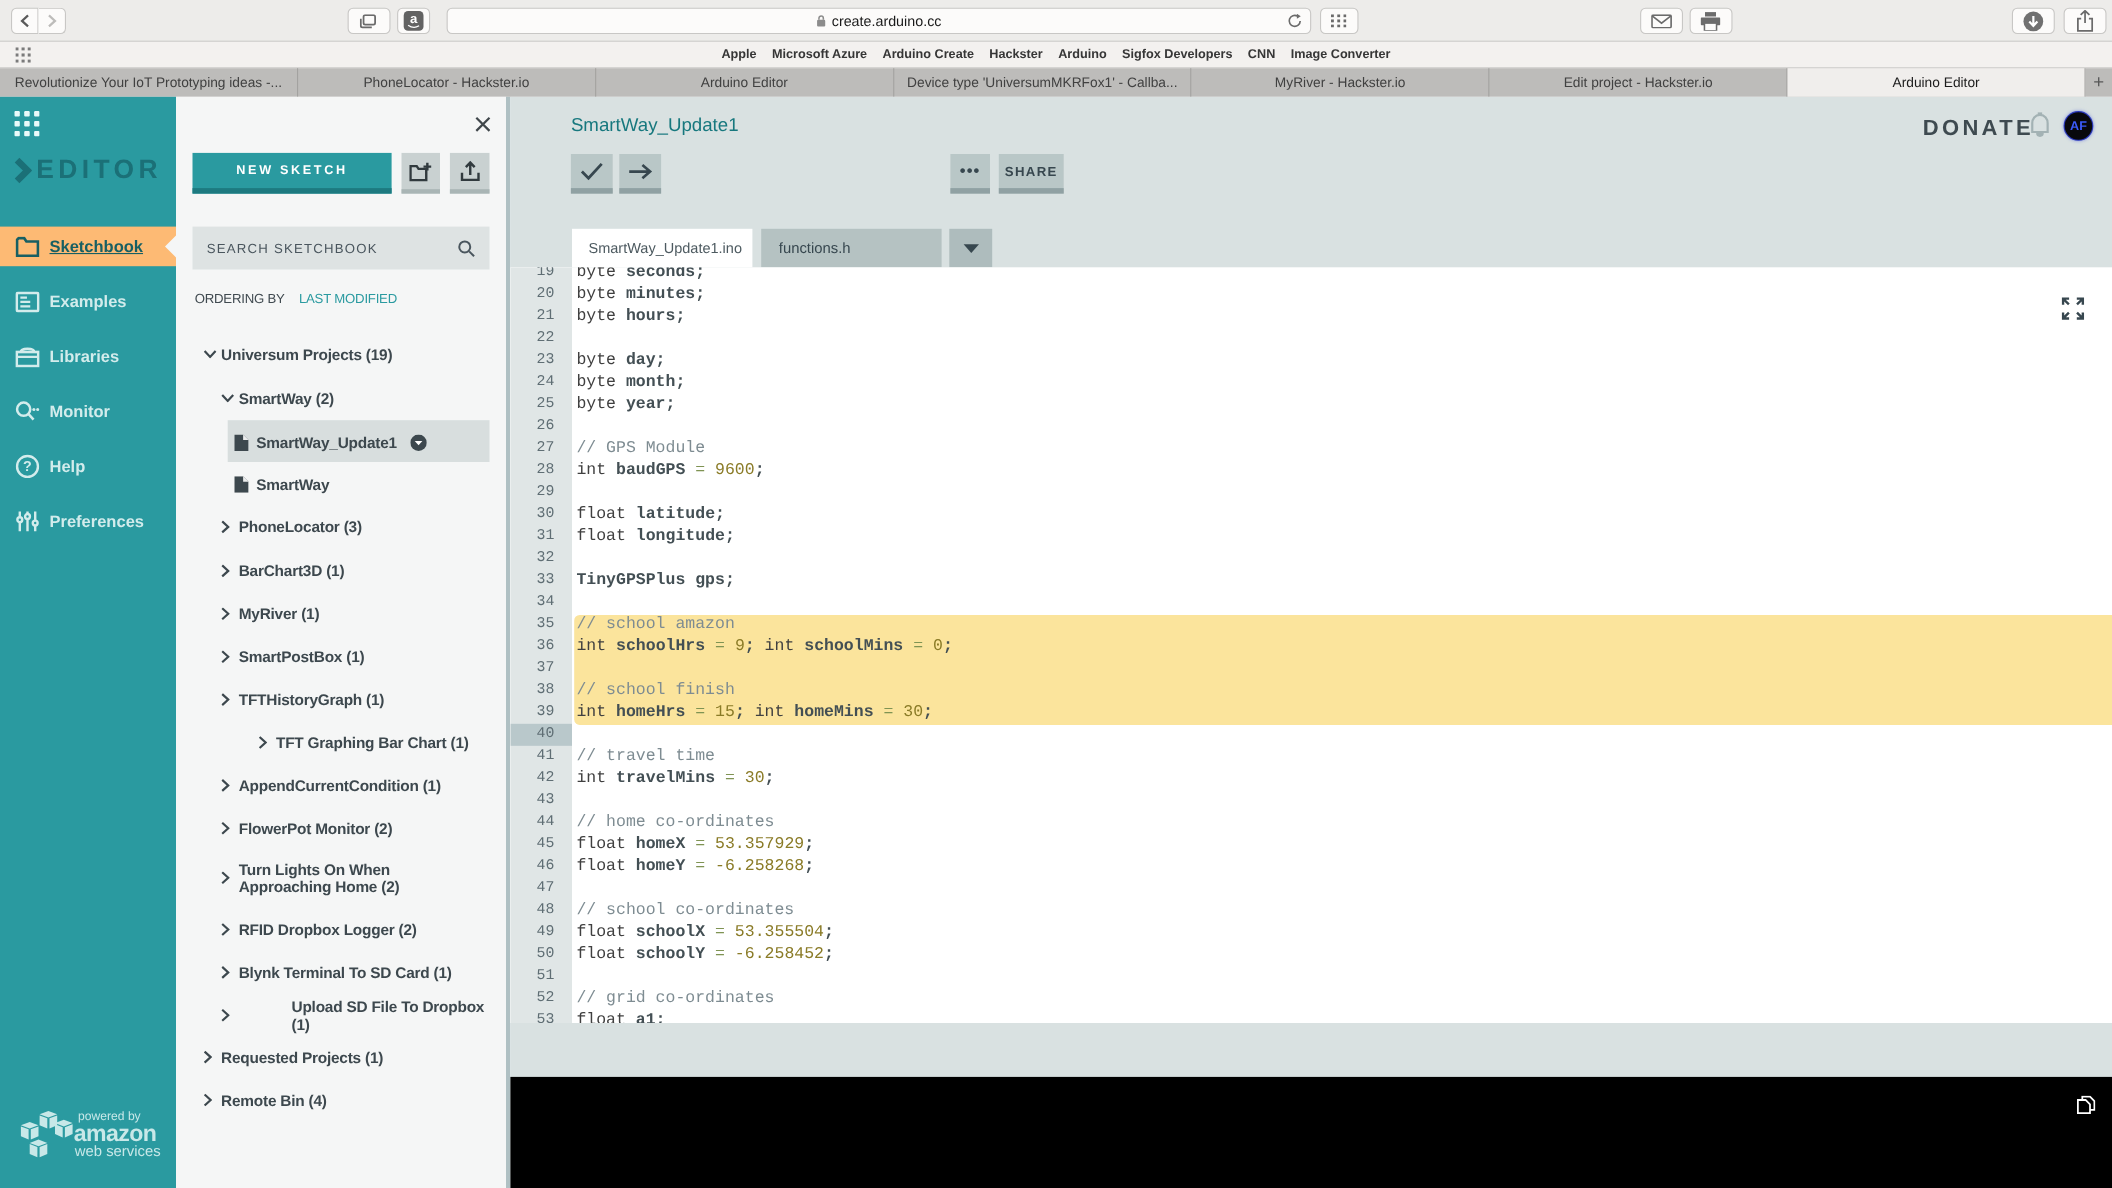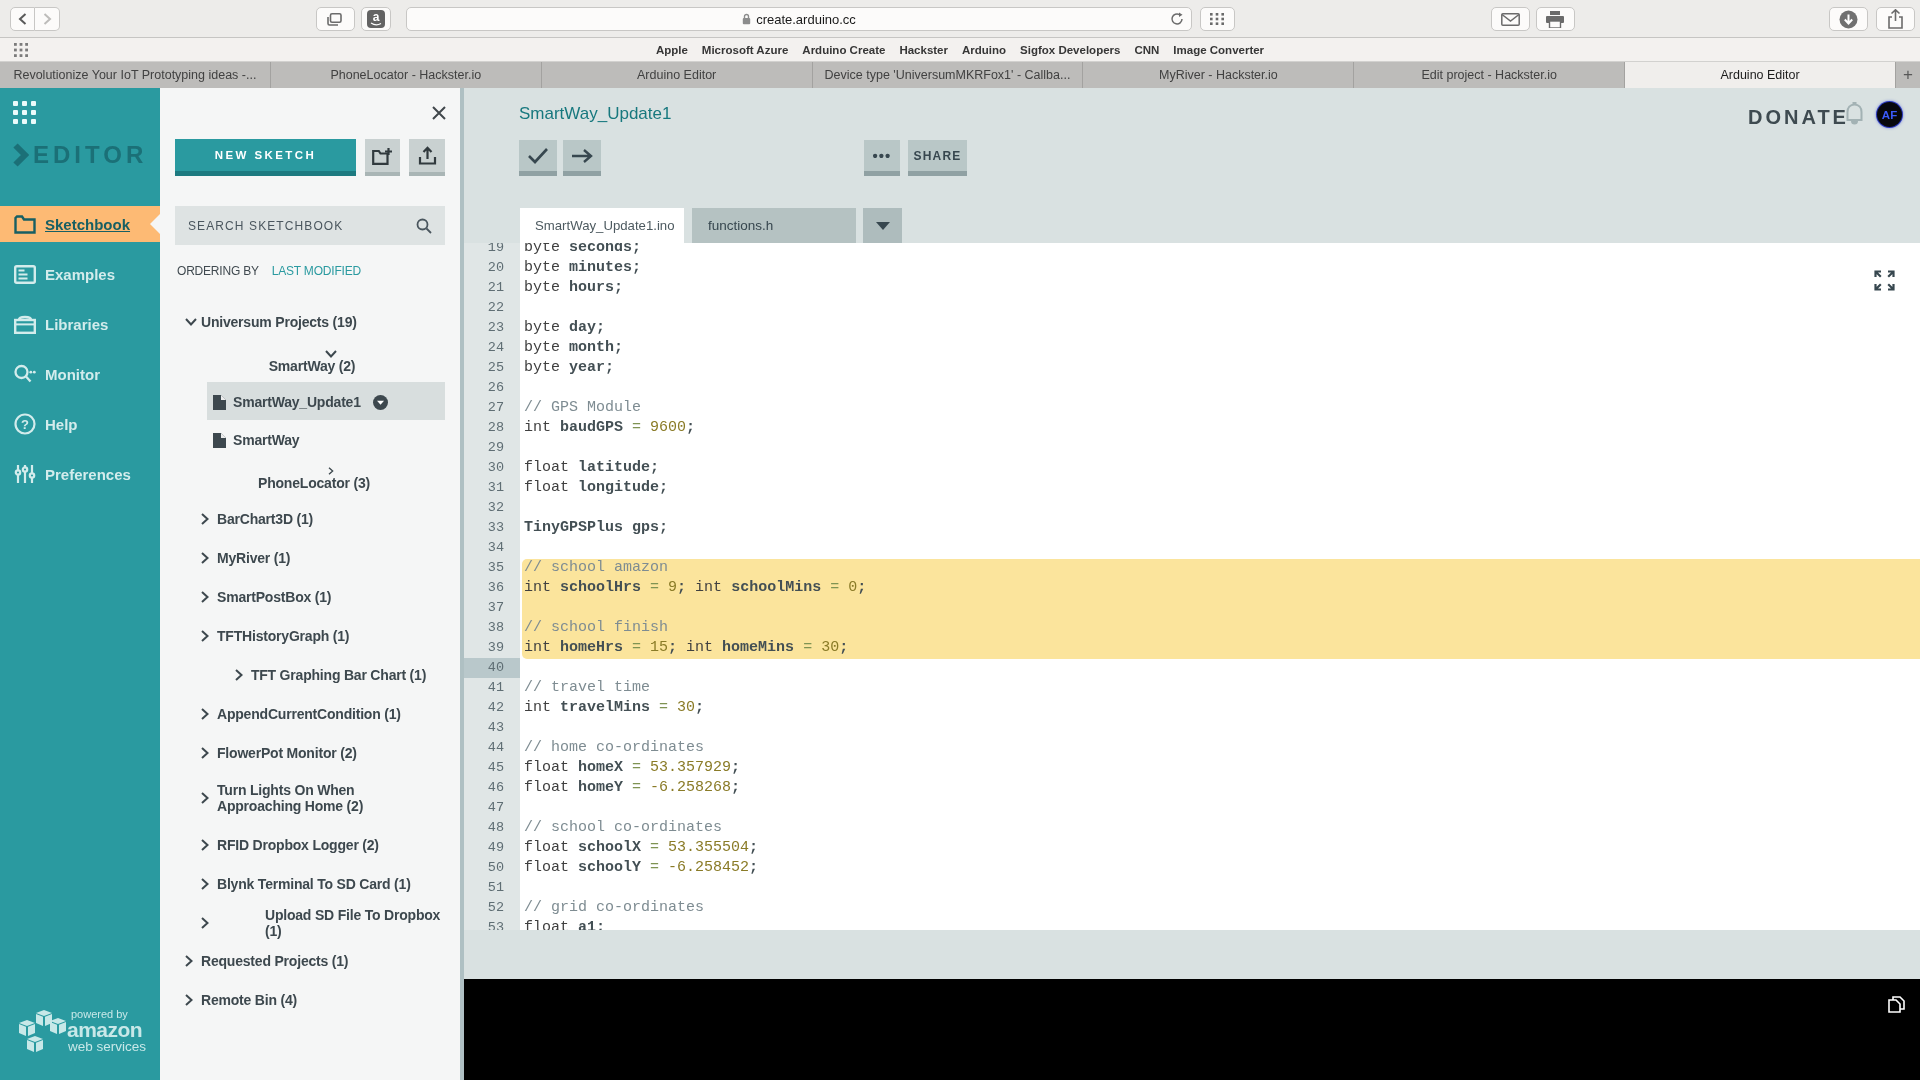--- a/index.html
+++ b/index.html
@@ -289,21 +289,21 @@
     <div class="abs" style="left:17px;top:176px;font-size:12px;letter-spacing:-0.2px;color:#404a50;">ORDERING BY <span style="color:#2a9aa0;margin-left:10px;">LAST MODIFIED</span></div>
 
     <div class="abs" style="left:47px;top:294px;width:238px;height:38px;background:#d8dede;"></div>
 
     <div class="treerow" style="top:222px;">
         <svg style="margin-left:25px" width="12" height="8" viewBox="0 0 12 8">
           <path d="M1 1 L6 6.5 L11 1" fill="none" stroke="#3d484e" stroke-width="2"></path>
         </svg>
         <span style="margin-left:4px">Universum Projects (19)</span>
       </div>
-    <div class="treerow" style="top:262px;flex-direction:column;">
+    <div class="treerow" style="top:262px;">
         <svg style="margin-left:41px" width="12" height="8" viewBox="0 0 12 8">
           <path d="M1 1 L6 6.5 L11 1" fill="none" stroke="#3d484e" stroke-width="2"></path>
         </svg>
         <span style="margin-left:4px">SmartWay (2)</span>
       </div>
 
     <div class="treerow" style="top:302px;">
       <svg style="margin-left:53px" width="13" height="15" viewBox="0 0 13 15">
           <path d="M0 0 H8 L13 5 V15 H0 Z" fill="#3d484e"></path>
           <path d="M8 0 L8 5 L13 5" fill="#fff" opacity="0.9"></path>
@@ -315,21 +315,21 @@
         </svg>
     </div>
     <div class="treerow" style="top:340px;">
       <svg style="margin-left:53px" width="13" height="15" viewBox="0 0 13 15">
           <path d="M0 0 H8 L13 5 V15 H0 Z" fill="#3d484e"></path>
           <path d="M8 0 L8 5 L13 5" fill="#fff" opacity="0.9"></path>
         </svg>
       <span style="margin-left:7px">SmartWay</span>
     </div>
 
-    <div class="treerow" style="top:379px;flex-direction:column;">
+    <div class="treerow" style="top:379px;">
         <svg style="margin-left:41px" width="8" height="12" viewBox="0 0 8 12">
           <path d="M1 1 L6.5 6 L1 11" fill="none" stroke="#3d484e" stroke-width="2"></path>
         </svg>
         <span style="margin-left:8px">PhoneLocator (3)</span>
       </div>
     <div class="treerow" style="top:419px;">
         <svg style="margin-left:41px" width="8" height="12" viewBox="0 0 8 12">
           <path d="M1 1 L6.5 6 L1 11" fill="none" stroke="#3d484e" stroke-width="2"></path>
         </svg>
         <span style="margin-left:8px">BarChart3D (1)</span>

